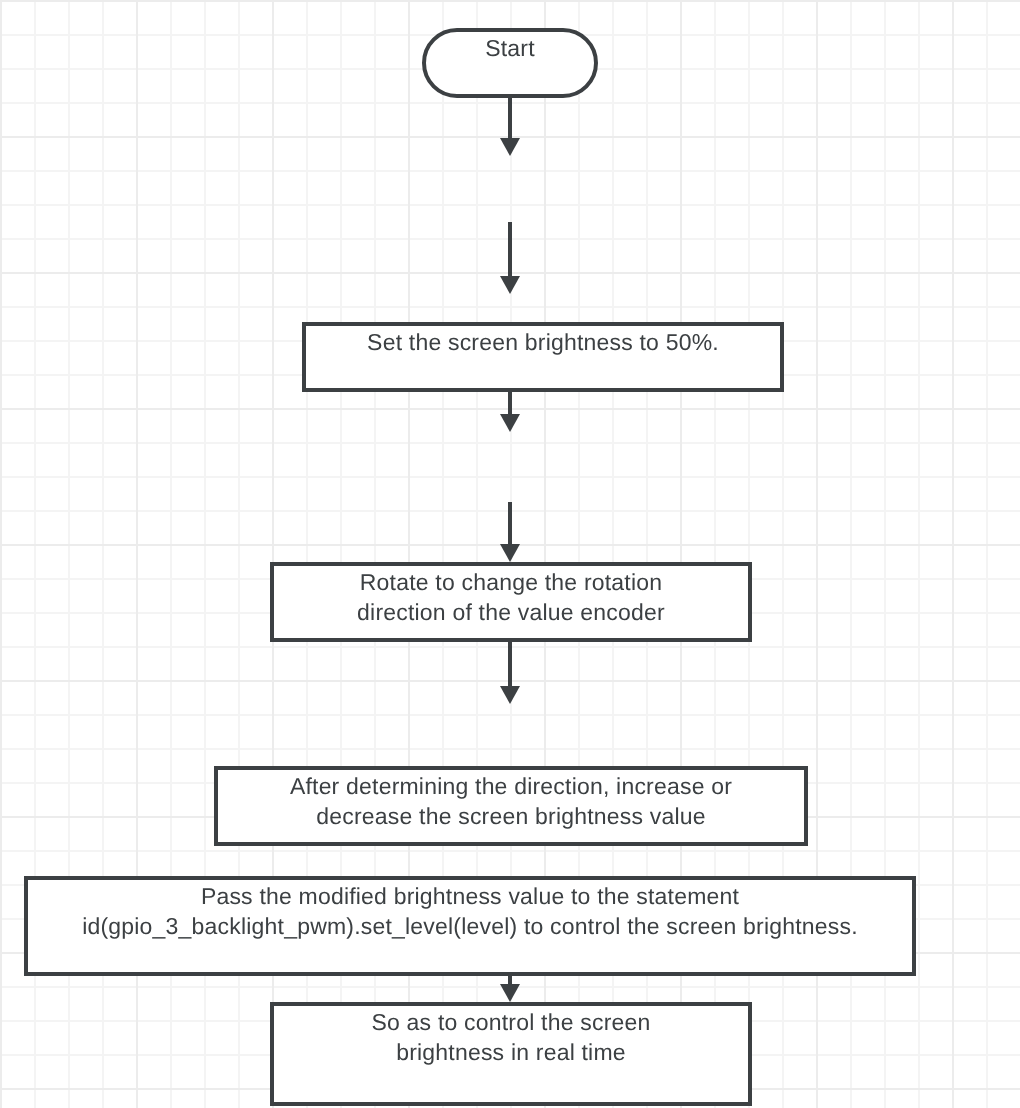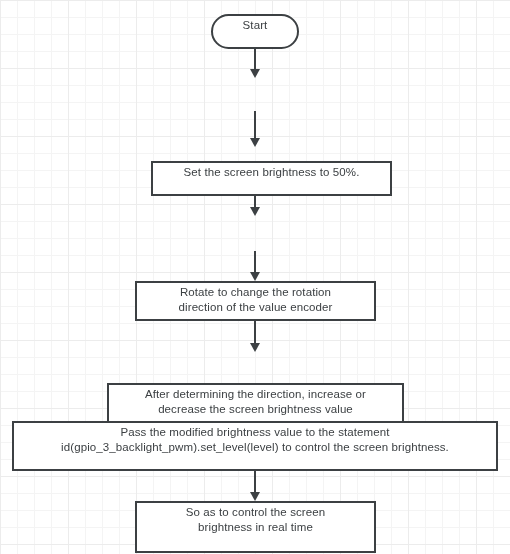--- a/index.html
+++ b/index.html
@@ -107,21 +107,21 @@
       <span class="node-text">Set the screen brightness to 50%.</span>
     </div>
     <div class="node" style="left: 135px; top: 281px; width: 241px; height: 40px;">
       <span class="node-text">Rotate to change the rotation
 direction of the value encoder</span>
     </div>
     <div class="node" style="left: 107px; top: 352px; width: 297px; height: 40px; margin-top: 31px;">
       <span class="node-text">After determining the direction, increase or
 decrease the screen brightness value</span>
     </div>
-    <div class="node" style="left: 12px; top: 421px; width: 486px; height: 50px;">
+    <div class="node" style="left: 12px; top: 438px; width: 446px; height: 50px;">
       <span class="node-text">Pass the modified brightness value to the statement
 id(gpio_3_backlight_pwm).set_level(level) to control the screen brightness.</span>
     </div>
     <div class="node" style="left: 135px; top: 501px; width: 241px; height: 52px;">
       <span class="node-text">So as to control the screen
 brightness in real time</span>
     </div>
   </div>
 
 </body></html>

